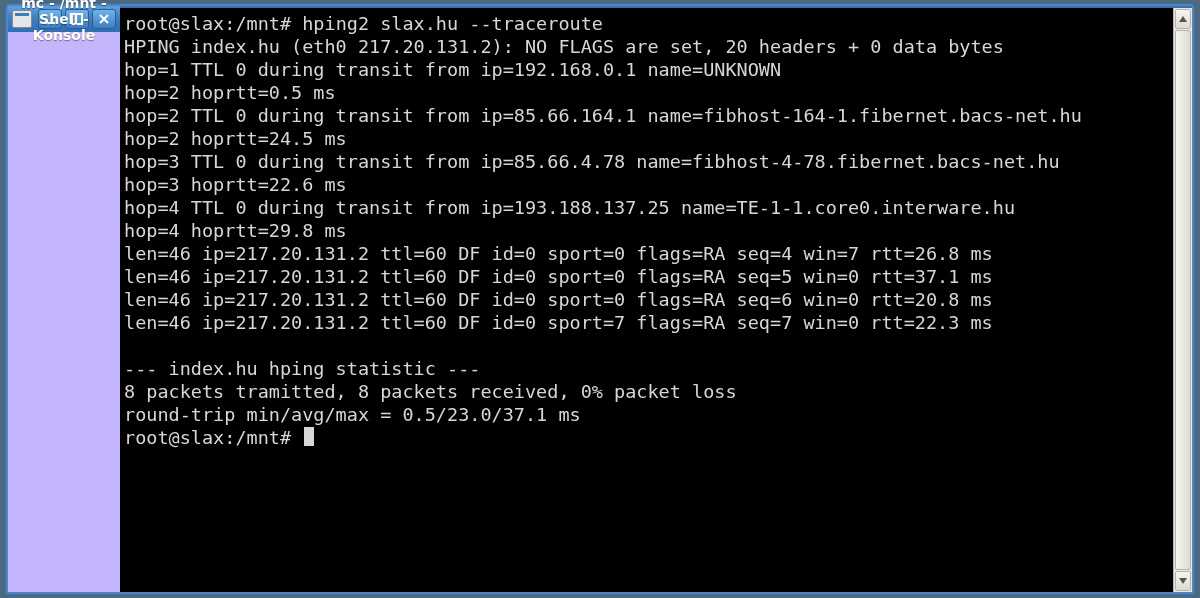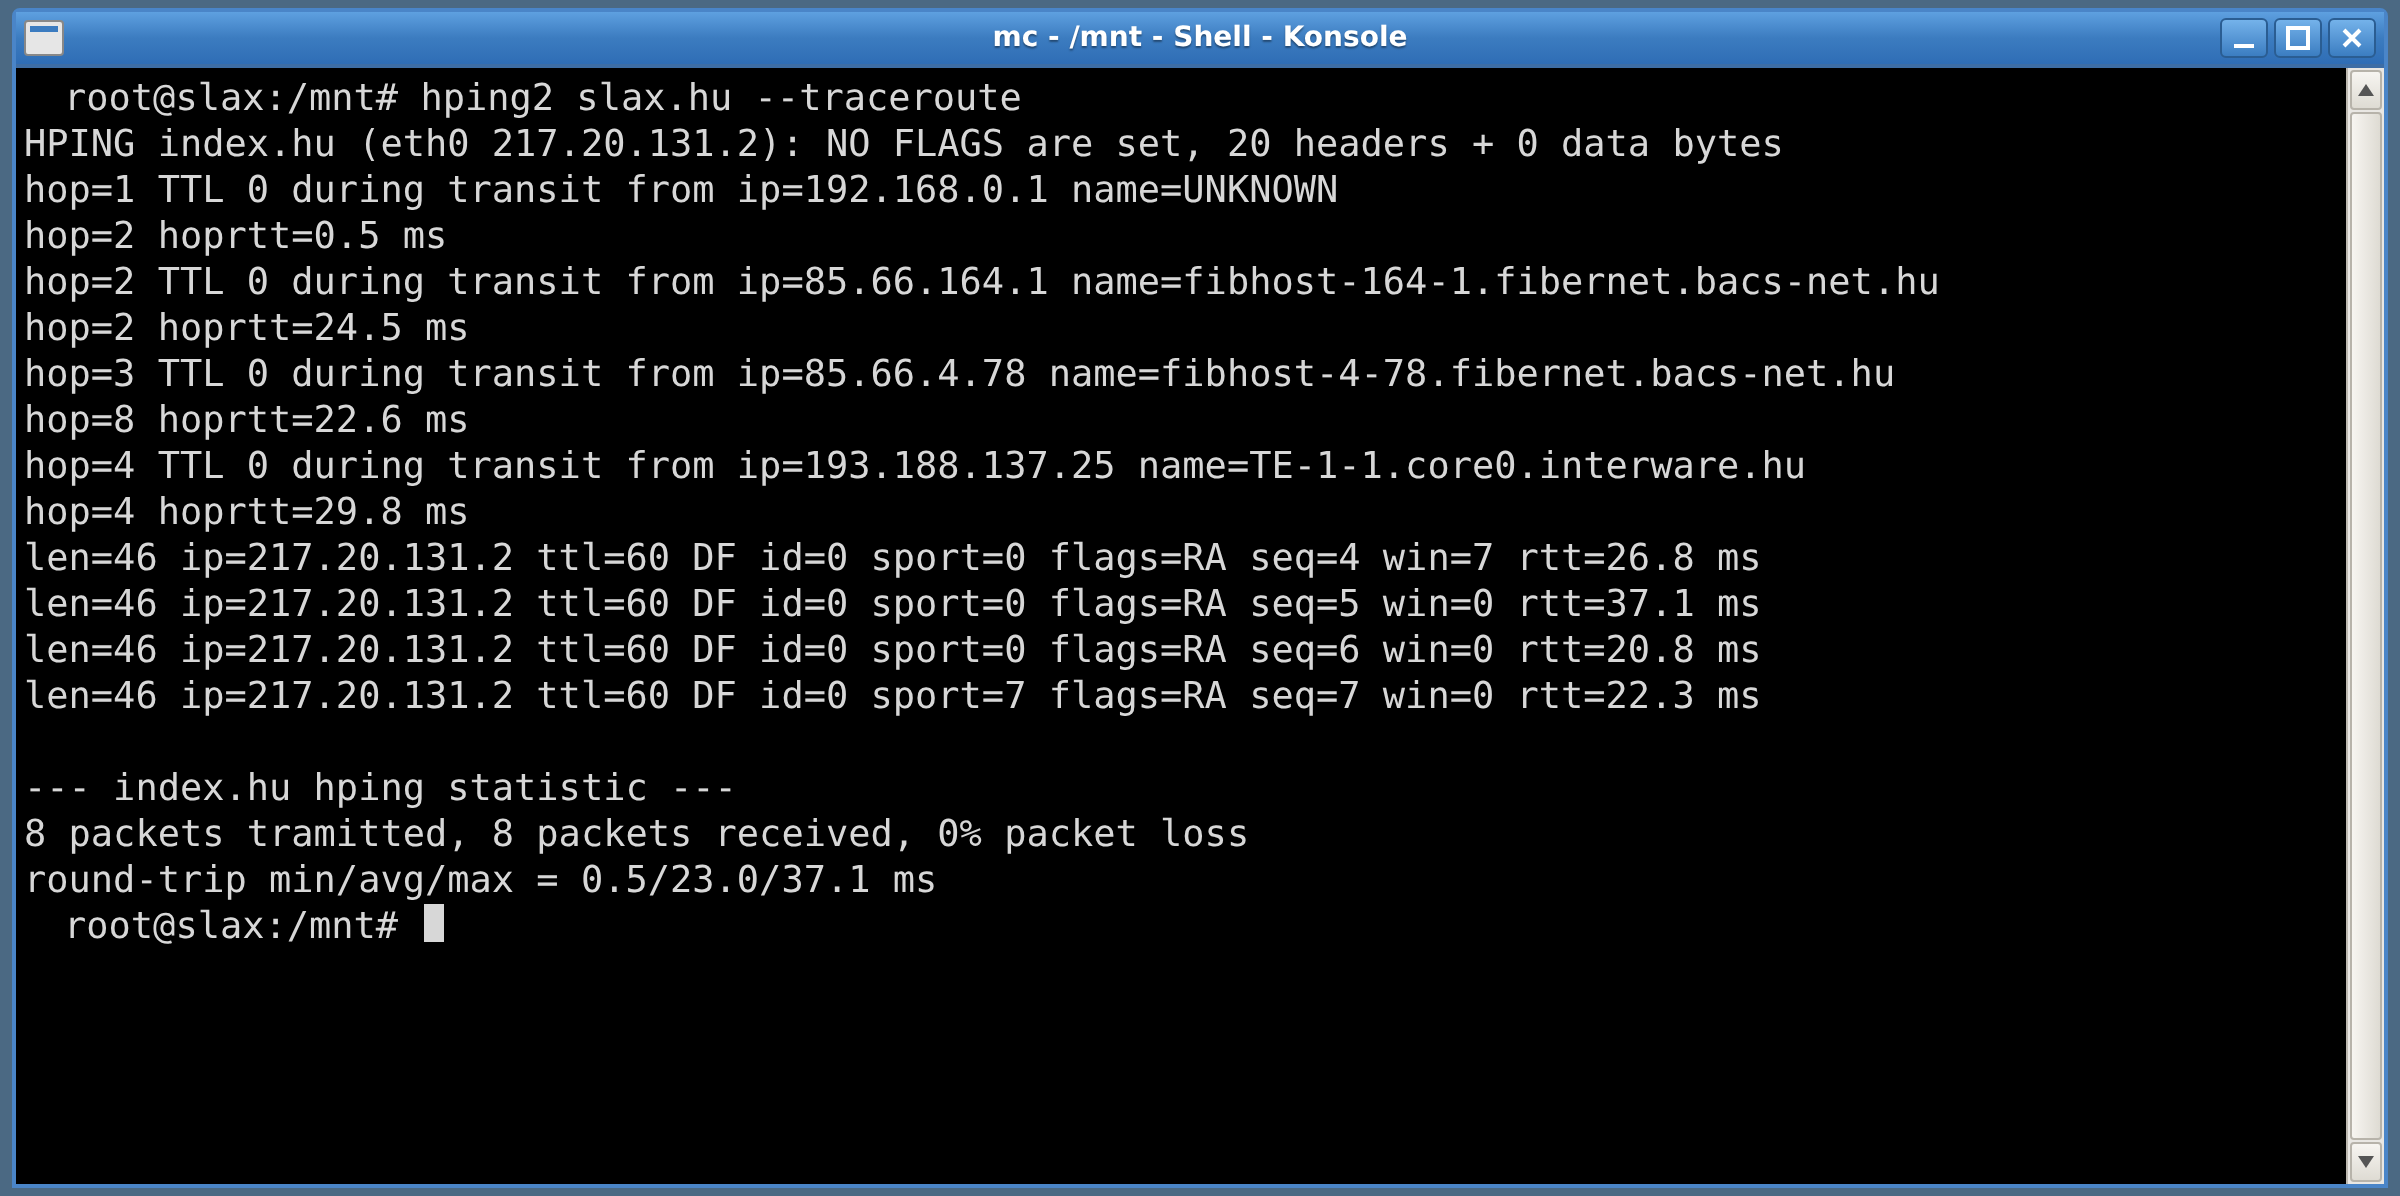--- a/index.html
+++ b/index.html
@@ -15,21 +15,21 @@
     position: absolute;
     left: 6px;
     top: 4px;
     width: 1188px;
     height: 590px;
     background: #c4b5fd;
     border: 2px solid #4a85c8;
     border-radius: 4px 4px 0 0;
     box-sizing: border-box;
     display: flex;
-    flex-direction: column;
+    flex-direction: row;
   }
   .titlebar {
     height: 26px;
     background: linear-gradient(to bottom, #5ea0e0 0%, #3c7cc0 50%, #2f6db5 100%);
     display: flex;
     align-items: center;
     padding: 0 4px;
     color: #ffffff;
     font-size: 14px;
     font-weight: bold;
@@ -85,21 +85,21 @@
   .terminal {
     flex: 1 1 auto;
     padding: 4px 6px 0 4px;
     font-family: "DejaVu Sans Mono", "Liberation Mono", monospace;
     font-size: 18.5px;
     line-height: 23px;
     color: #d7d7d7;
     white-space: pre;
     overflow: hidden;
   }
-  .prompt-line .prompt { color: #d7d7d7; margin-left: 20px; }
+  .prompt-line .prompt { color: #d7d7d7; }
   .cursor {
     display: inline-block;
     width: 10px;
     height: 19px;
     background: #d7d7d7;
     vertical-align: -2px;
     margin-left: 2px;
   }
   .scrollbar {
     width: 18px;
@@ -158,21 +158,21 @@
   </div>
 
   <div class="term-wrap">
     <div class="terminal"><span class="prompt-line"><span class="prompt">root@slax:/mnt# </span><span>hping2 slax.hu --traceroute</span></span>
 <span>HPING index.hu (eth0 217.20.131.2): NO FLAGS are set, 20 headers + 0 data bytes</span>
 <span>hop=1 TTL 0 during transit from ip=192.168.0.1 name=UNKNOWN</span>
 <span>hop=2 hoprtt=0.5 ms</span>
 <span>hop=2 TTL 0 during transit from ip=85.66.164.1 name=fibhost-164-1.fibernet.bacs-net.hu</span>
 <span>hop=2 hoprtt=24.5 ms</span>
 <span>hop=3 TTL 0 during transit from ip=85.66.4.78 name=fibhost-4-78.fibernet.bacs-net.hu</span>
-<span>hop=8 hoprtt=22.6 ms</span>
+<span>hop=3 hoprtt=22.6 ms</span>
 <span>hop=4 TTL 0 during transit from ip=193.188.137.25 name=TE-1-1.core0.interware.hu</span>
 <span>hop=4 hoprtt=29.8 ms</span>
 <span>len=46 ip=217.20.131.2 ttl=60 DF id=0 sport=0 flags=RA seq=4 win=7 rtt=26.8 ms</span>
 <span>len=46 ip=217.20.131.2 ttl=60 DF id=0 sport=0 flags=RA seq=5 win=0 rtt=37.1 ms</span>
 <span>len=46 ip=217.20.131.2 ttl=60 DF id=0 sport=0 flags=RA seq=6 win=0 rtt=20.8 ms</span>
 <span>len=46 ip=217.20.131.2 ttl=60 DF id=0 sport=7 flags=RA seq=7 win=0 rtt=22.3 ms</span>
 <span></span>
 <span>--- index.hu hping statistic ---</span>
 <span>8 packets tramitted, 8 packets received, 0% packet loss</span>
 <span>round-trip min/avg/max = 0.5/23.0/37.1 ms</span>

